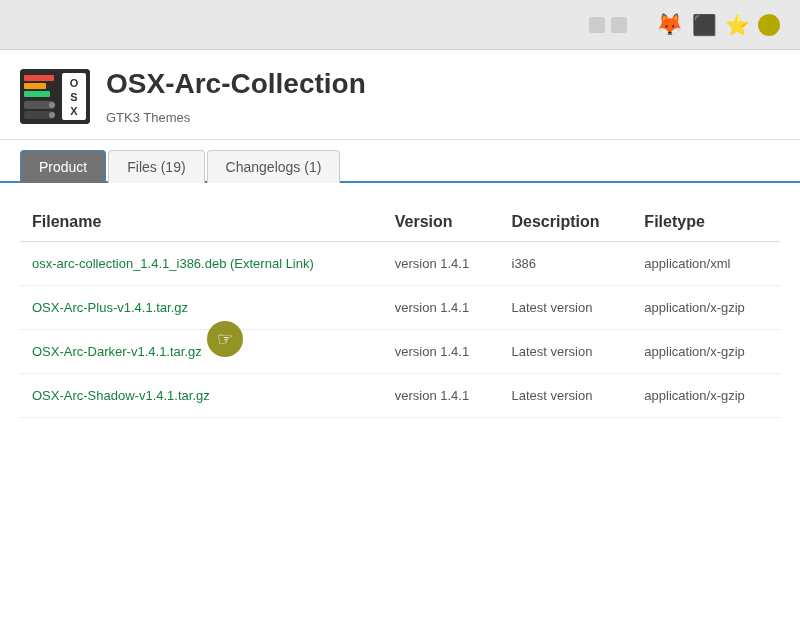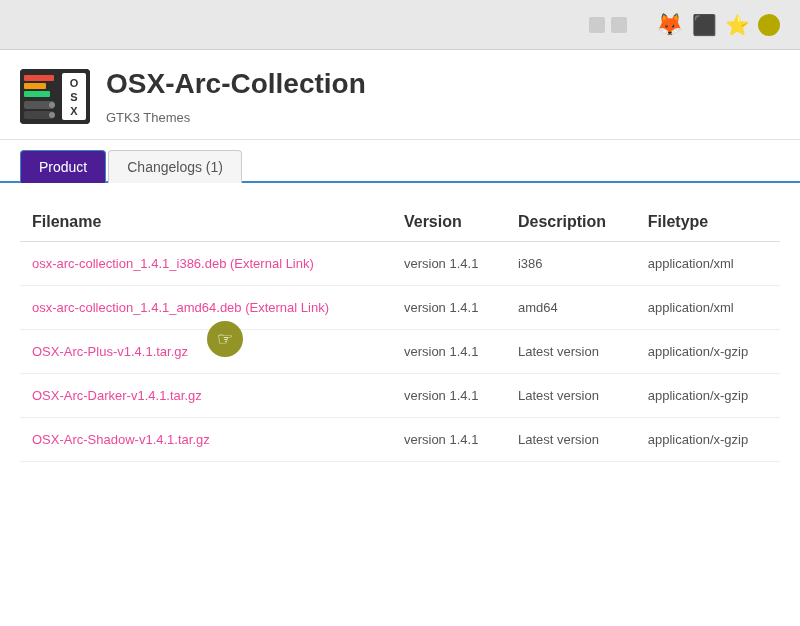--- a/index.html
+++ b/index.html
@@ -71,21 +71,21 @@
       border: 1px solid #ccc;
       border-bottom: none;
       background: #f5f5f5;
       color: #555;
       border-radius: 4px 4px 0 0;
       margin-right: 2px;
       position: relative;
       bottom: -2px;
     }
     .tab.active {
-      background: #4c1d95;
+      background: #737373;
       color: #fff;
       border-color: #3a87c8;
     }
 
     
     .table-area {
       padding: 20px 20px;
     }
     table {
       width: 100%;
@@ -102,21 +102,21 @@
     tbody tr {
       border-bottom: 1px solid #eee;
     }
     tbody tr td {
       padding: 14px 12px;
       font-size: 13px;
       color: #555;
       vertical-align: middle;
     }
     tbody tr td:first-child a {
-      color: #ec4899;
+      color: #15803d;
       text-decoration: none;
     }
   </style>
 </head>
 <body>
 
 <div class="browser-bar">
   <div class="browser-bar-icons">
 
     <svg width="60" height="24">
@@ -158,20 +158,21 @@
     </svg>
   </div>
   <div class="header-text">
     <h1>OSX-Arc-Collection</h1>
     <div class="subtitle">GTK3 Themes</div>
   </div>
 </div>
 
 <div class="tabs">
   <div class="tab active">Product</div>
+  <div class="tab">Files (19)</div>
   <div class="tab">Changelogs (1)</div>
 </div>
 
 <div class="table-area">
   <table>
     <thead>
       <tr>
         <th>Filename</th>
         <th>Version</th>
         <th>Description</th>
@@ -180,26 +181,20 @@
     </thead>
     <tbody id="table-body">
 
     <tr>
           <td><a href="#">osx-arc-collection_1.4.1_i386.deb (External Link)</a></td>
           <td>version 1.4.1</td>
           <td>i386</td>
           <td>application/xml</td>
         </tr>
         <tr>
-          <td><a href="#">osx-arc-collection_1.4.1_amd64.deb (External Link)</a></td>
-          <td>version 1.4.1</td>
-          <td>amd64</td>
-          <td>application/xml</td>
-        </tr>
-        <tr>
           <td><a href="#">OSX-Arc-Plus-v1.4.1.tar.gz</a></td>
           <td>version 1.4.1</td>
           <td>Latest version</td>
           <td>application/x-gzip</td>
         </tr>
         <tr>
           <td><a href="#">OSX-Arc-Darker-v1.4.1.tar.gz</a></td>
           <td>version 1.4.1</td>
           <td>Latest version</td>
           <td>application/x-gzip</td>

